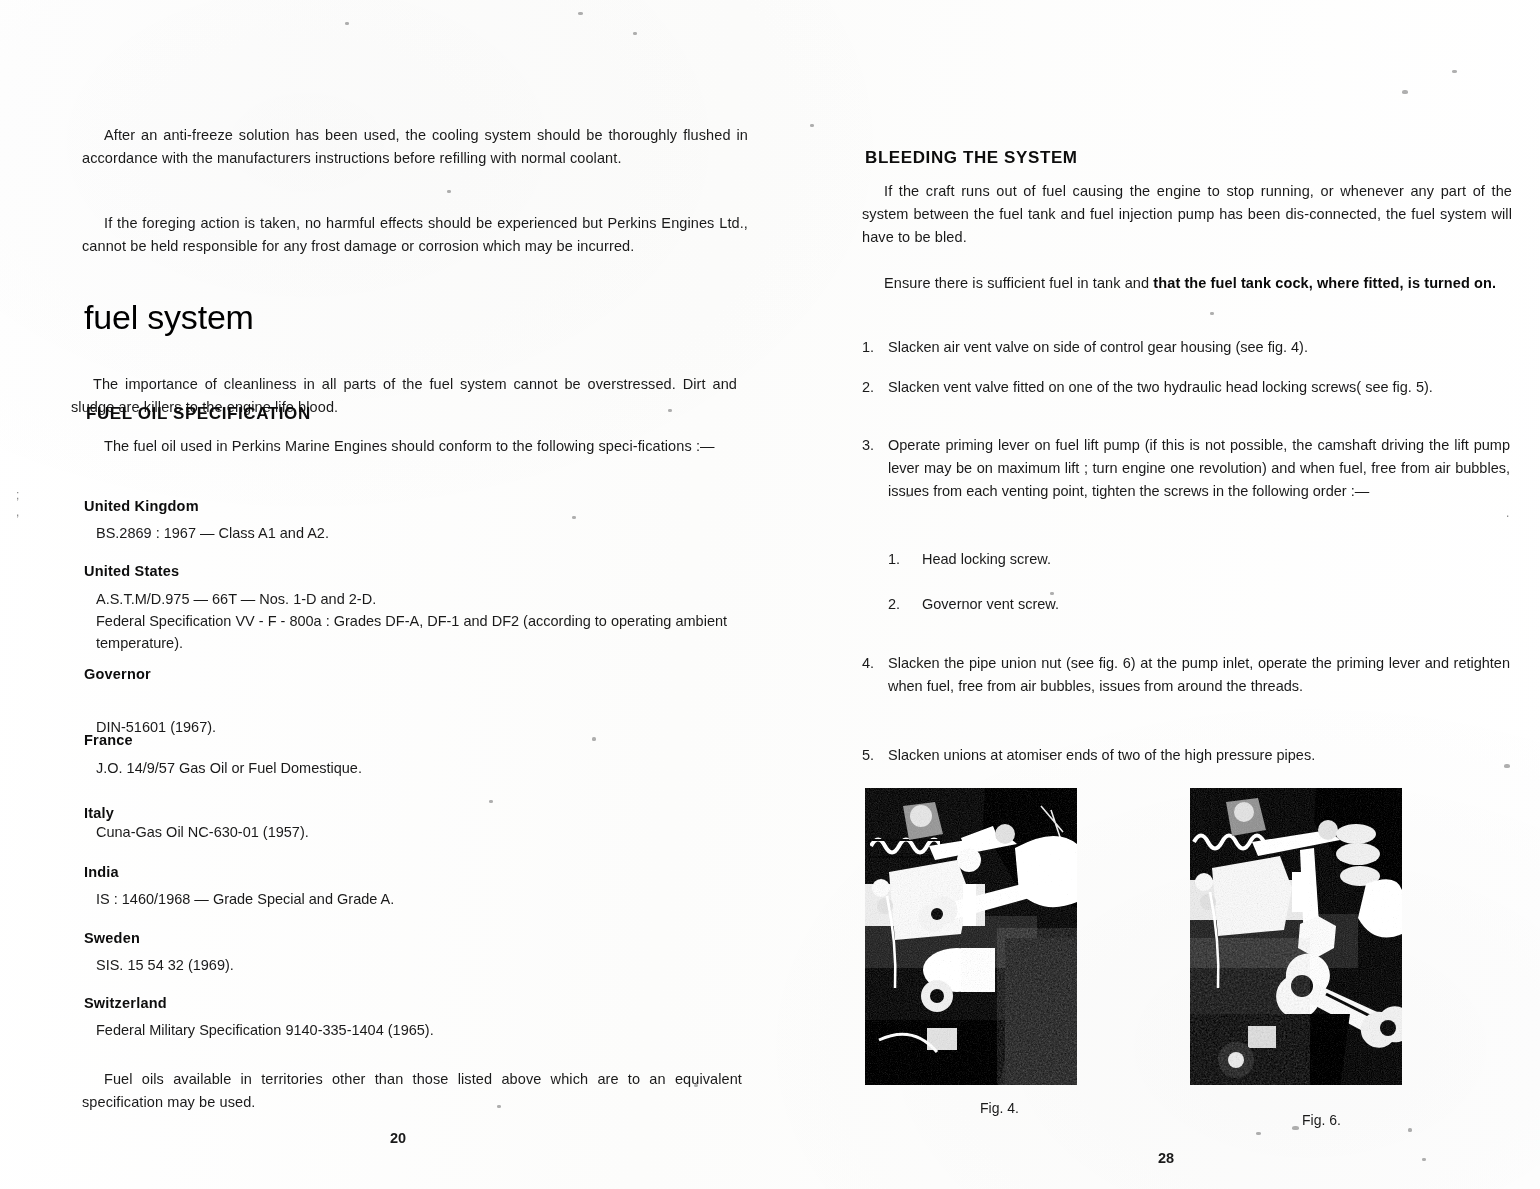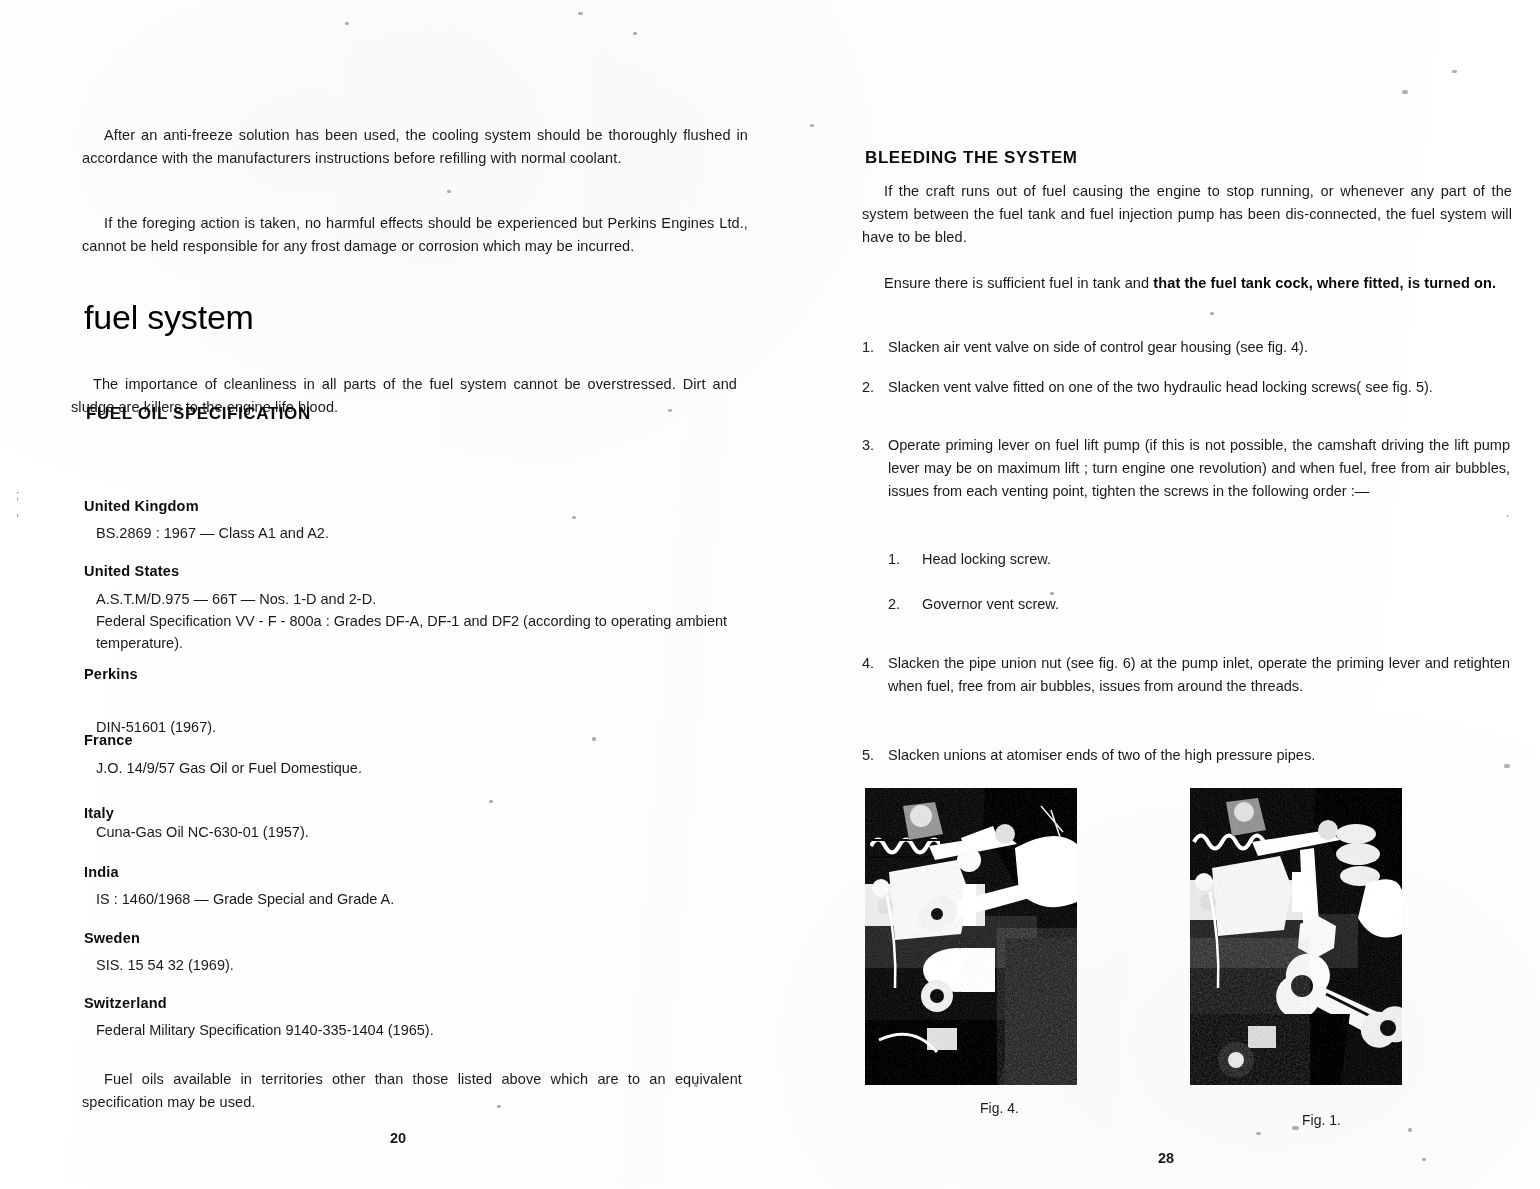--- a/index.html
+++ b/index.html
@@ -158,29 +158,30 @@
     <div class="body-text indent" style="left:82px; top:124px; width:666px;">After an anti-freeze solution has been used, the cooling system should be thoroughly flushed in accordance with the manufacturers instructions before refilling with normal coolant.</div>
 
     <div class="body-text indent" style="left:82px; top:212px; width:666px;">If the foreging action is taken, no harmful effects should be experienced but Perkins Engines Ltd., cannot be held responsible for any frost damage or corrosion which may be incurred.</div>
 
     <div class="chapter-head" style="left:84px; top:298px;">fuel system</div>
 
     <div class="body-text indent" style="left:71px; top:345px; width:666px;margin-top:28px;">The importance of cleanliness in all parts of the fuel system cannot be overstressed. Dirt and sludge are killers to the engine life blood.</div>
 
     <div class="sec-head" style="left:86px; top:404px;">FUEL OIL SPECIFICATION</div>
 
+    <div class="body-text indent" style="left:82px; top:435px; width:666px;">The fuel oil used in Perkins Marine Engines should conform to the following speci-fications :—</div>
 
     <div class="country" style="left:84px; top:498px;">United Kingdom</div>
     <div class="spec" style="left:96px; top:522px;">BS.2869 : 1967 — Class A1 and A2.</div>
 
     <div class="country" style="left:84px; top:563px;">United States</div>
     <div class="spec" style="left:96px; top:588px;">A.S.T.M/D.975 — 66T — Nos. 1-D and 2-D.</div>
     <div class="spec" style="left:96px; top:610px; width:648px; line-height:22px;">Federal Specification VV - F - 800a : Grades DF-A, DF-1 and DF2 (according to operating ambient temperature).</div>
 
-    <div class="country" style="left:84px; top:666px;">Perkins</div>
+    <div class="country" style="left:84px; top:666px;">Governor</div>
     <div class="spec" style="left:96px; top:716px;">DIN-51601  (1967).</div>
 
     <div class="country" style="left:84px; top:732px;">France</div>
     <div class="spec" style="left:96px; top:757px;">J.O. 14/9/57 Gas Oil or Fuel Domestique.</div>
 
     <div class="country" style="left:84px; top:797px;margin-top:8px;">Italy</div>
     <div class="spec" style="left:96px; top:821px;">Cuna-Gas Oil NC-630-01  (1957).</div>
 
     <div class="country" style="left:84px; top:864px;">India</div>
     <div class="spec" style="left:96px; top:888px;">IS : 1460/1968 — Grade Special and Grade A.</div>
@@ -389,21 +390,21 @@
           <path d="M0 226 H160 L150 297 H0 Z" fill="#030303"></path>
           <rect x="58" y="238" width="28" height="22" fill="#cccccc"></rect>
           <circle cx="46" cy="272" r="18" fill="#1b1b1b"></circle>
           <circle cx="46" cy="272" r="8" fill="#dadada"></circle>
 
           <rect x="0" y="0" width="212" height="297" filter="url(#gr5)" opacity="0.5"></rect>
           <rect x="0" y="150" width="120" height="147" filter="url(#gr5b)" opacity="0.6"></rect>
         </svg>
       </div>
     </div>
-    <div class="fig-caption" style="left:512px; top:1112px;">Fig. 1.</div>
+    <div class="fig-caption" style="left:512px; top:1112px;">Fig. 6.</div>
 
     <div class="folio" style="left:368px; top:1150px;">28</div>
 
     <span class="speck" style="left:612px; top:90px;  width:6px; height:4px;"></span>
     <span class="speck" style="left:662px; top:70px;  width:5px; height:3px;"></span>
     <span class="speck" style="left:20px;  top:124px; width:4px; height:3px;"></span>
     <span class="speck" style="left:420px; top:312px; width:4px; height:3px;"></span>
     <span class="speck" style="left:116px; top:494px; width:4px; height:3px;"></span>
     <span class="mark" style="left:716px; top:506px;">.</span>
     <span class="speck" style="left:260px; top:592px; width:4px; height:3px;"></span>

